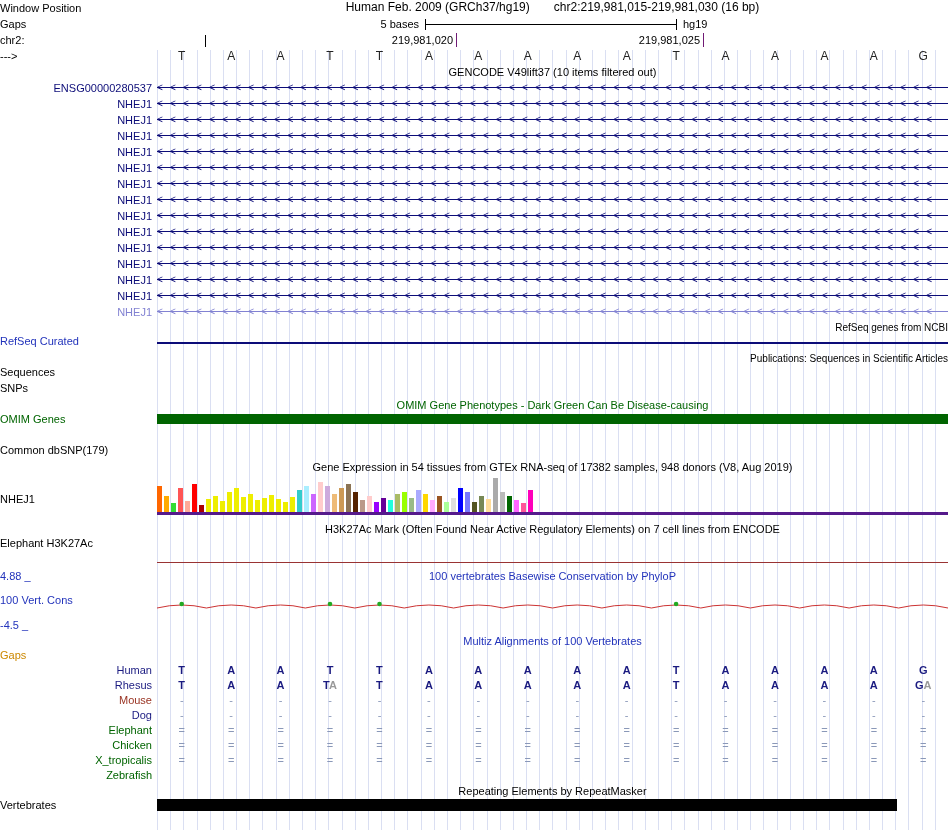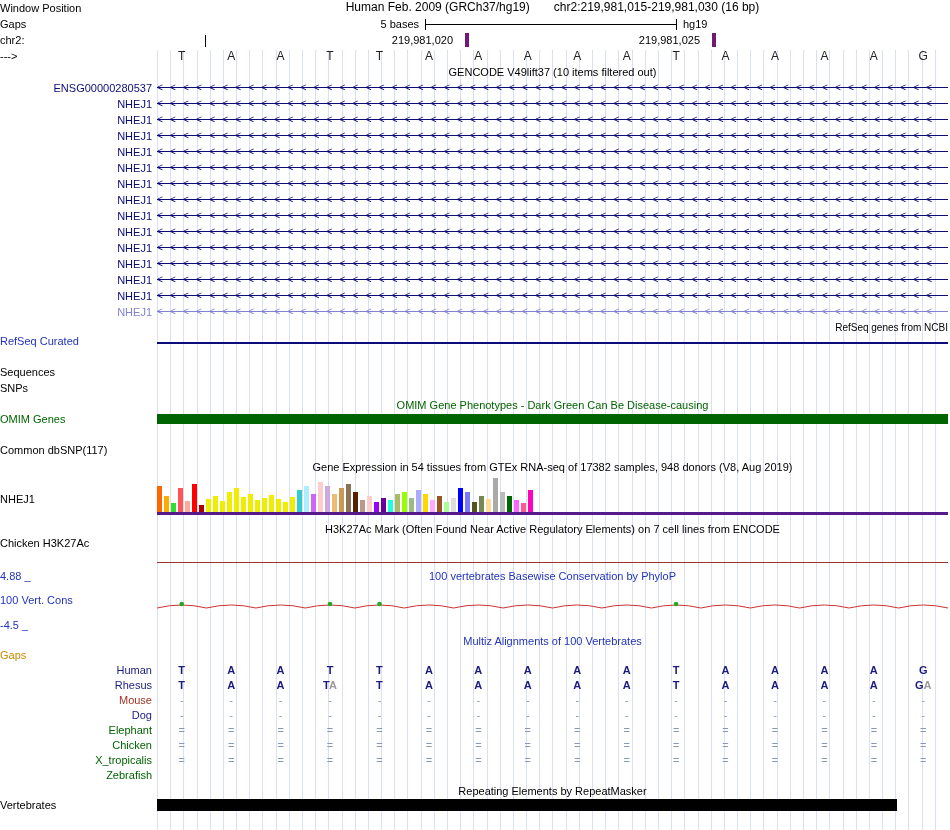--- a/index.html
+++ b/index.html
@@ -7,21 +7,21 @@
         font-family:"Liberation Sans","DejaVu Sans",sans-serif;color:#000;font-size:11px;}
   .guides{position:absolute;left:157px;top:50px;width:791px;height:780px;
         background-image:repeating-linear-gradient(to right,#dadff2 0,#dadff2 1px,transparent 1px,transparent 13.183px);}
   .slabel{position:absolute;left:0;width:152px;text-align:left;white-space:nowrap;line-height:13px;font-size:11px;}
   .ctitle{position:absolute;left:157px;width:791px;text-align:center;white-space:nowrap;line-height:13px;font-size:11px;}
   .ctitle.sm{font-size:10px;text-align:right;}
   .blue{color:#2233bb;}
   .green{color:#006400;}
   .orange{color:#cc8800;}
   .rnum{position:absolute;top:33px;width:113px;height:14px;line-height:14px;text-align:right;
-        border-right:4px solid #701a75;font-size:11px;padding-right:12px;}
+        border-right:1px solid #701a75;font-size:11px;padding-right:3px;}
   .hline{position:absolute;left:157px;width:791px;}
   .base-row{position:absolute;left:157px;top:48px;width:791px;height:17px;display:flex;}
   .base-cell{width:49.4375px;text-align:center;font-size:12px;line-height:17px;color:#222;}
   .gene-rows{position:absolute;left:0;top:80px;width:950px;}
   .gene-row{display:flex;height:16px;}
   .gene-label{width:152px;text-align:right;font-size:11px;line-height:16px;white-space:nowrap;}
   .gene-glyph{position:relative;margin-left:5px;width:791px;height:16px;overflow:hidden;}
   .gene-line{position:absolute;left:0;top:7px;width:100%;height:1px;}
   .gene-arrows{position:absolute;left:0;top:0;font-size:10px;letter-spacing:7.2px;line-height:15px;white-space:nowrap;}
   .gtex-bars{position:absolute;left:157px;top:477px;width:791px;height:35px;display:flex;align-items:flex-end;gap:2px;}
@@ -195,28 +195,29 @@
           <div class="gene-line" style="background-color: rgb(130, 130, 210);"></div>
           <span class="gene-arrows" style="color: rgb(130, 130, 210);">&lt;&lt;&lt;&lt;&lt;&lt;&lt;&lt;&lt;&lt;&lt;&lt;&lt;&lt;&lt;&lt;&lt;&lt;&lt;&lt;&lt;&lt;&lt;&lt;&lt;&lt;&lt;&lt;&lt;&lt;&lt;&lt;&lt;&lt;&lt;&lt;&lt;&lt;&lt;&lt;&lt;&lt;&lt;&lt;&lt;&lt;&lt;&lt;&lt;&lt;&lt;&lt;&lt;&lt;&lt;&lt;&lt;&lt;&lt;&lt;</span>
         </div>
       </div>
     </div>
 
   <div class="ctitle sm" style="top:321px">RefSeq genes from NCBI</div>
   <div class="slabel blue" style="top:335px">RefSeq Curated</div>
   <div class="hline" style="top:342px;height:2px;background:#0c0c78"></div>
 
+  <div class="ctitle sm" style="top:352px">Publications: Sequences in Scientific Articles</div>
   <div class="slabel" style="top:366px">Sequences</div>
   <div class="slabel" style="top:382px">SNPs</div>
 
   <div class="ctitle green" style="top:399px">OMIM Gene Phenotypes - Dark Green Can Be Disease-causing</div>
   <div class="slabel green" style="top:413px">OMIM Genes</div>
   <div class="hline" style="top:414px;height:10px;background:#006400"></div>
 
-  <div class="slabel" style="top:444px">Common dbSNP(117)</div>
+  <div class="slabel" style="top:444px">Common dbSNP(179)</div>
 
   <div class="ctitle" style="top:461px">Gene Expression in 54 tissues from GTEx RNA-seq of 17382 samples, 948 donors (V8, Aug 2019)</div>
   <div class="slabel" style="top:493px">NHEJ1</div>
   <div class="gtex-bars">
 
   <div class="gtex-bar" style="background-color: rgb(255, 102, 0); height: 26px;"></div>
       <div class="gtex-bar" style="background-color: rgb(255, 170, 0); height: 16px;"></div>
       <div class="gtex-bar" style="background-color: rgb(51, 221, 51); height: 9px;"></div>
       <div class="gtex-bar" style="background-color: rgb(255, 85, 85); height: 24px;"></div>
       <div class="gtex-bar" style="background-color: rgb(255, 170, 153); height: 11px;"></div>
@@ -266,21 +267,21 @@
       <div class="gtex-bar" style="background-color: rgb(170, 170, 170); height: 34px;"></div>
       <div class="gtex-bar" style="background-color: rgb(187, 187, 187); height: 20px;"></div>
       <div class="gtex-bar" style="background-color: rgb(0, 102, 0); height: 16px;"></div>
       <div class="gtex-bar" style="background-color: rgb(255, 102, 255); height: 12px;"></div>
       <div class="gtex-bar" style="background-color: rgb(255, 85, 153); height: 9px;"></div>
       <div class="gtex-bar" style="background-color: rgb(255, 0, 187); height: 22px;"></div>
     </div>
   <div class="hline" style="top:512px;height:3px;background:#551a8b"></div>
 
   <div class="ctitle" style="top:523px">H3K27Ac Mark (Often Found Near Active Regulatory Elements) on 7 cell lines from ENCODE</div>
-  <div class="slabel" style="top:537px">Chicken H3K27Ac</div>
+  <div class="slabel" style="top:537px">Elephant H3K27Ac</div>
   <div class="hline" style="top:562px;height:1px;background:#993333"></div>
 
   <div class="slabel blue" style="top:570px">4.88 _</div>
   <div class="ctitle blue" style="top:570px">100 vertebrates Basewise Conservation by PhyloP</div>
   <div class="slabel blue" style="top:594px">100 Vert. Cons</div>
   <div class="slabel blue" style="top:619px">-4.5 _</div>
   <svg style="position:absolute;left:157px;top:583px" width="791" height="45">
     <path fill="none" stroke="#cc3333" stroke-width="1" d="M0,25 Q24.7,19 49.4,25 Q74.2,19 98.9,25 Q123.6,19 148.3,25 Q173,19 197.8,25 Q222.5,19 247.2,25 Q271.9,19 296.6,25 Q321.3,19 346.1,25 Q370.8,19 395.5,25 Q420.2,19 444.9,25 Q469.7,19 494.4,25 Q519.1,19 543.8,25 Q568.5,19 593.3,25 Q618,19 642.7,25 Q667.4,19 692.1,25 Q716.8,19 741.6,25 Q766.3,19 791,25"></path>
     <circle cx="24.7" cy="21" r="2.3" fill="#22aa22"></circle>
     <circle cx="173" cy="21" r="2.3" fill="#22aa22"></circle>

